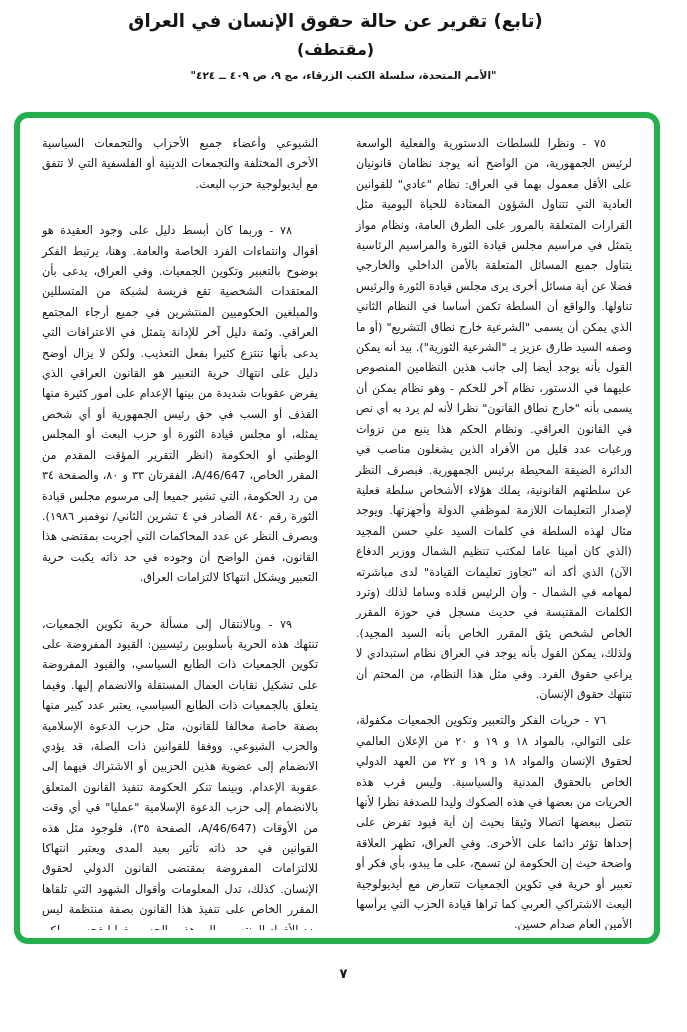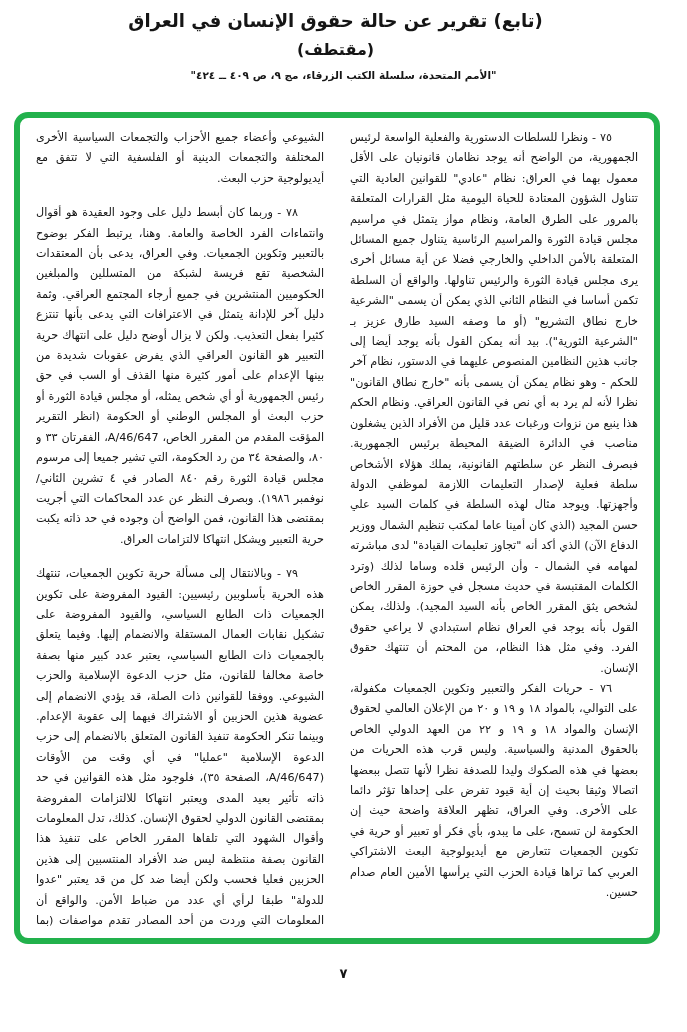--- a/index.html
+++ b/index.html
@@ -43,21 +43,21 @@
     height:100%;
   }
   .col{
     width:50%;
     direction:rtl;
     text-align:justify;
     font-size:11.2px;
     line-height:20.4px;
     overflow:hidden;
   }
-  .col p{margin:0;}
+  .col p{margin:6px;}
   .para{text-indent:26px;}
   .para-flush{text-indent:0;}
   .section-heading{
     font-weight:bold;
     margin:16px 0 4px 0 !important;
     text-indent:10px;
   }
   .spacer{height:14px;}
   .page-number{
     position:absolute;

